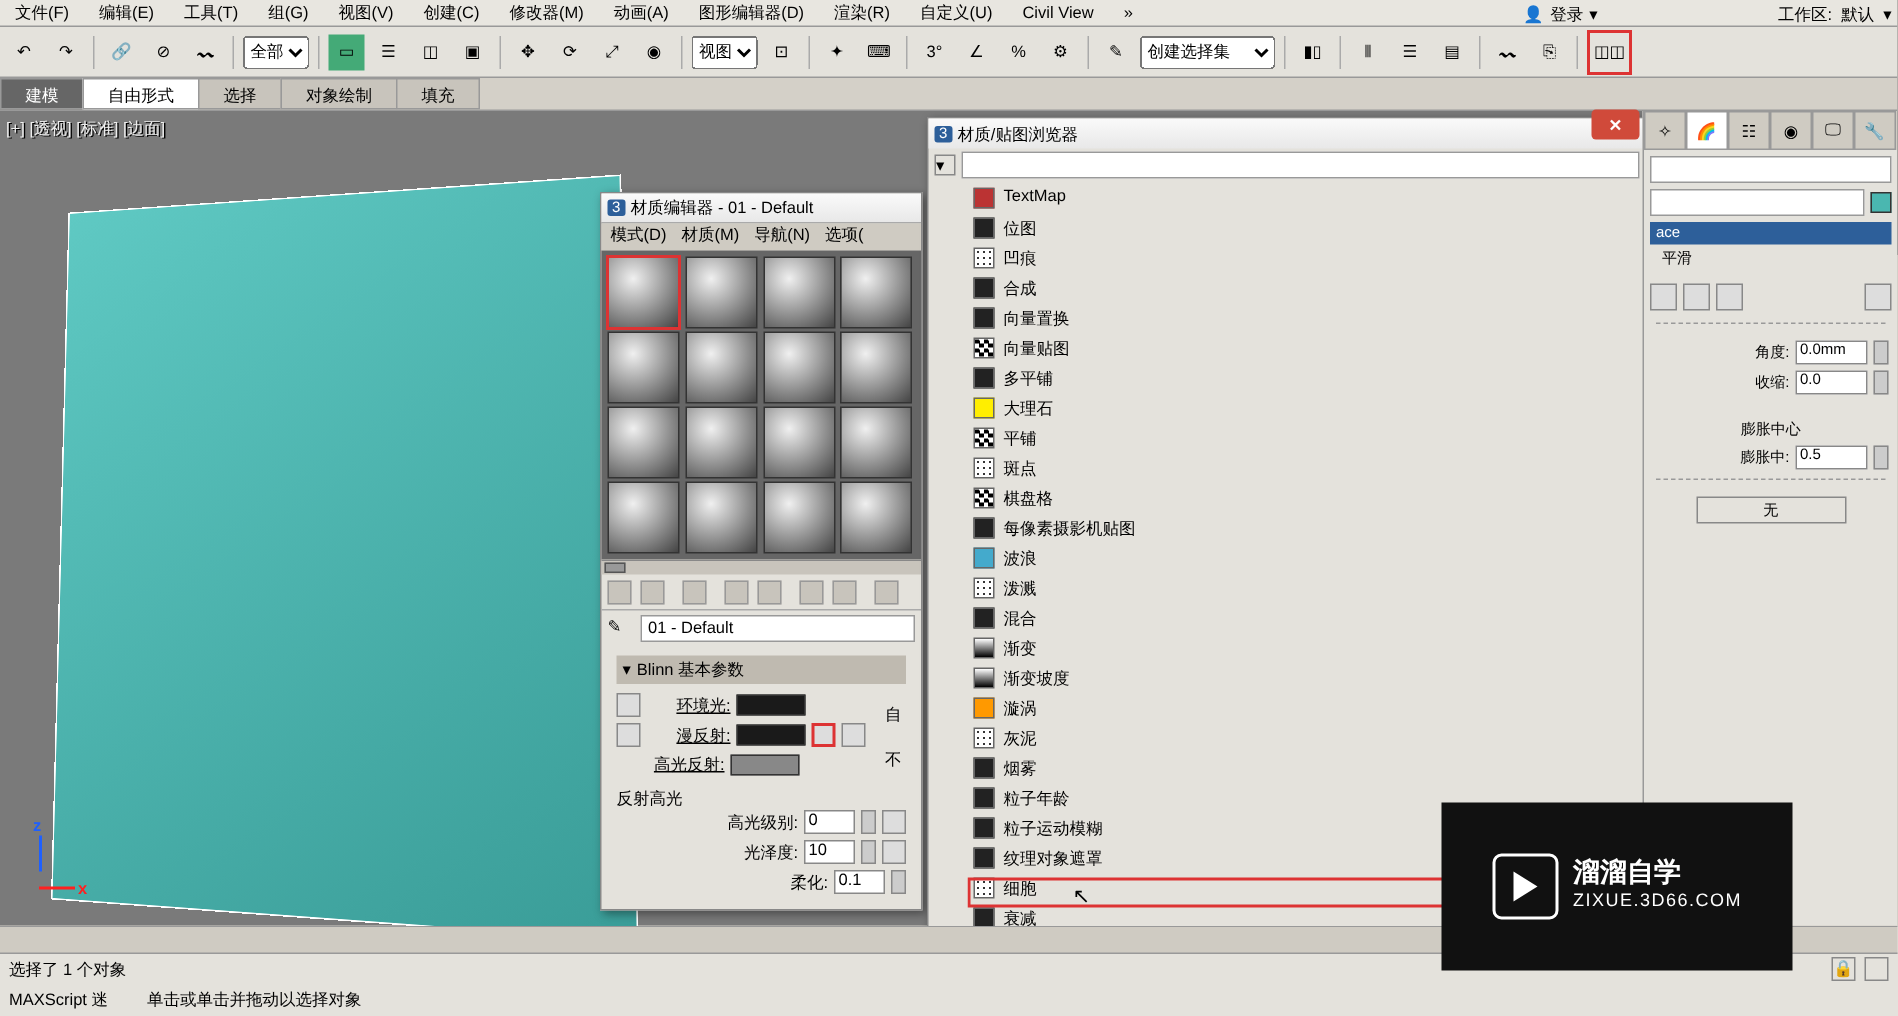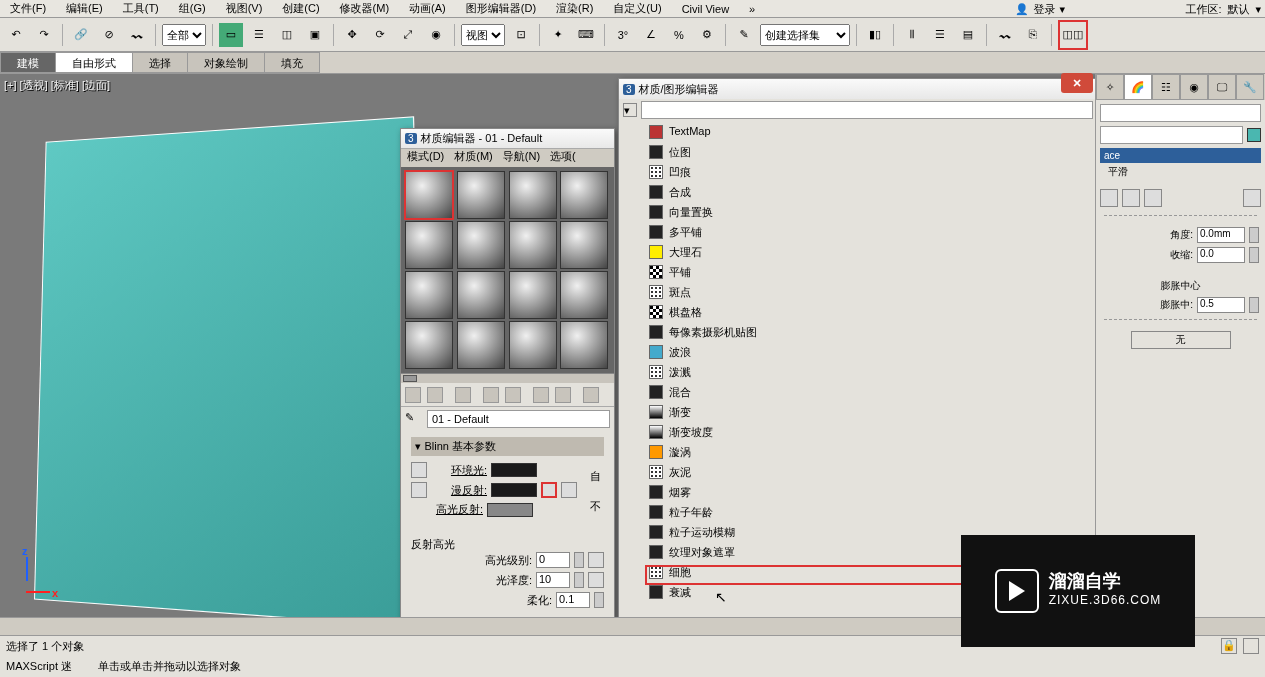--- a/index.html
+++ b/index.html
@@ -291,21 +291,21 @@
         <div class="param-row">
           <label style="width:72px;">高光反射:</label>
           <div class="swatch sw-grey"></div>
         </div>
       </div>
       <div style="width:14px; display:flex; flex-direction:column; justify-content:space-around;">
         <span>自</span>
         <span>不</span>
       </div>
     </div>
-    <div style="margin-top:16px;">反射高光</div>
+    <div style="margin-top:4px;">反射高光</div>
     <div class="param-row" style="justify-content:flex-end;">
       <label style="width:60px;">高光级别:</label>
       <div class="spinner">0</div>
       <div class="spin-arrows"></div>
       <div class="small-btn"></div>
     </div>
     <div class="param-row" style="justify-content:flex-end;">
       <label style="width:60px;">光泽度:</label>
       <div class="spinner">10</div>
       <div class="spin-arrows"></div>
@@ -316,21 +316,21 @@
       <div class="spinner">0.1</div>
       <div class="spin-arrows"></div>
     </div>
   </div>
   <div class="side-icons" style="right:-20px; top:24px; position:absolute;"></div>
 </div>
 
 <div class="browser">
   <div class="titlebar">
     <span class="num">3</span>
-    <span>材质/图形编辑器</span>
+    <span>材质/贴图浏览器</span>
     <div class="close">✕</div>
   </div>
   <div class="toolbar2">
     <div class="drop">▾</div>
     <input style="">
   </div>
   <div class="list" id="browser-list">
       <div class="item">
         <div class="icon ico-red"></div>
         <span>TextMap</span>
@@ -343,20 +343,24 @@
         <div class="icon ico-dots"></div>
         <span>凹痕</span>
       </div>
       <div class="item">
         <div class="icon ico-black"></div>
         <span>合成</span>
       </div>
       <div class="item">
         <div class="icon ico-black"></div>
         <span>向量置换</span>
+      </div>
+      <div class="item">
+        <div class="icon ico-check"></div>
+        <span>向量贴图</span>
       </div>
       <div class="item">
         <div class="icon ico-black"></div>
         <span>多平铺</span>
       </div>
       <div class="item">
         <div class="icon ico-yellow"></div>
         <span>大理石</span>
       </div>
       <div class="item">

